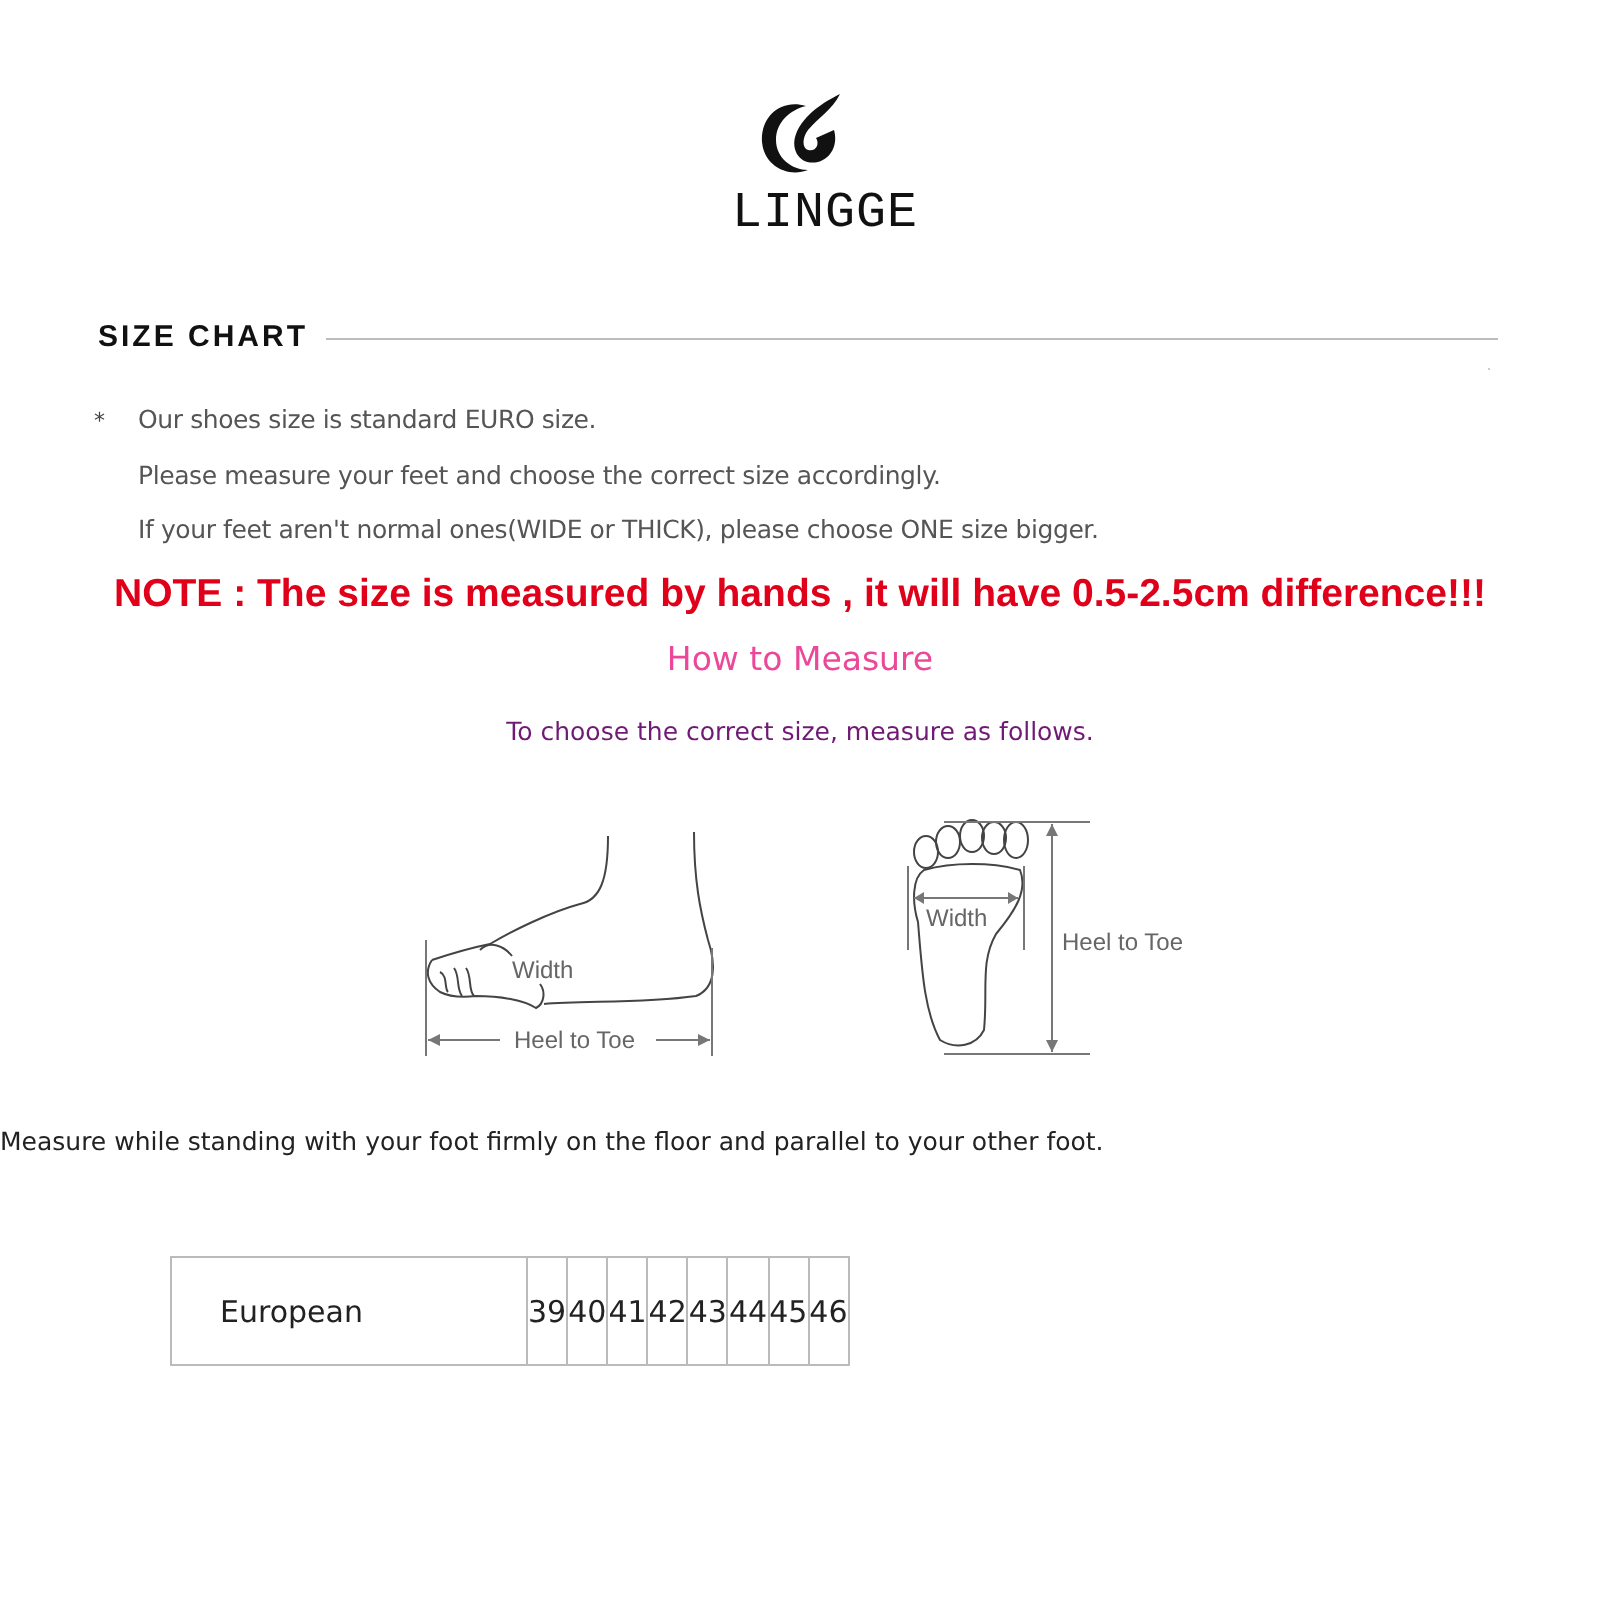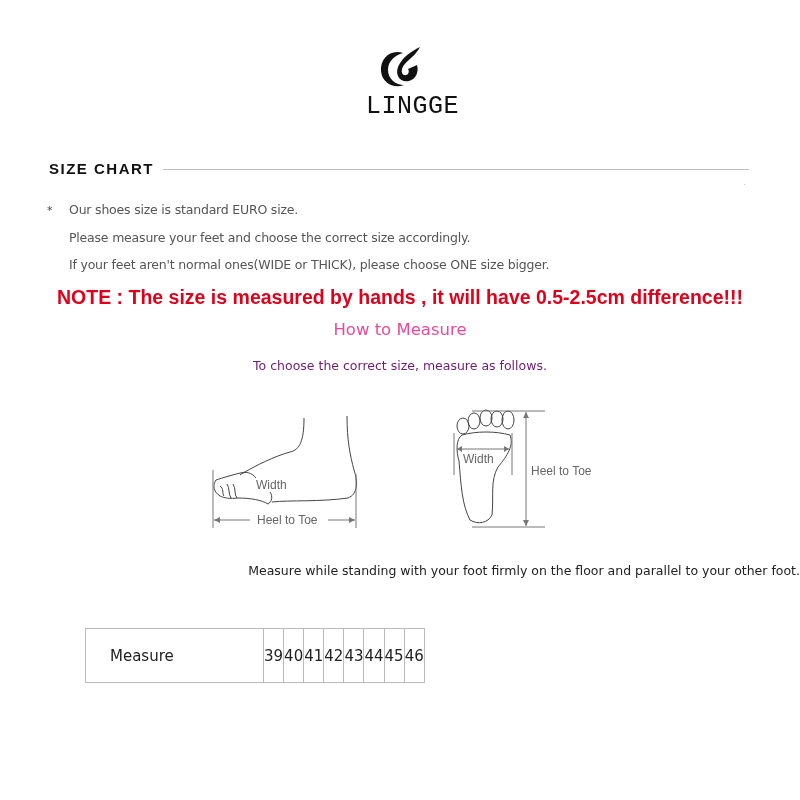--- a/index.html
+++ b/index.html
@@ -8,21 +8,21 @@
   .logo-mark{left:376px;top:45px;width:50px;height:50px;}
   .logo-text{left:343px;top:92px;width:116px;text-align:right;font-family:Liberation Mono, monospace;font-size:25px;letter-spacing:0.5px;color:#111;}
   .section-title{left:49px;top:160px;font-family:"Liberation Sans",sans-serif;font-weight:bold;font-size:15px;letter-spacing:1.5px;color:#111;}
   .section-rule{left:163px;top:169px;width:586px;height:1px;background:#bdbdbd;}
   .dot{left:744px;top:184px;width:1px;height:1px;background:#ccc;}
   .bullet{left:47px;top:204px;font-size:11px;color:#444;}
   .line{left:69px;font-size:12.5px;color:#555;font-family:"DejaVu Sans",sans-serif;white-space:nowrap;letter-spacing:-0.2px;}
   .note{left:0;width:800px;top:286px;text-align:center;font-family:"Liberation Sans",sans-serif;font-weight:bold;font-size:19.5px;color:#e0001a;white-space:nowrap;}
   .how{left:0;width:800px;top:320px;text-align:center;font-size:16.5px;color:#ec4899;}
   .sub{left:0;width:800px;top:358px;text-align:center;font-size:12.5px;color:#701a75;}
-  .measure{left:0;width:800px;top:563px;text-align:right;font-size:12.5px;color:#222;white-space:nowrap;}
+  .measure{left:0;width:800px;top:563px;text-align:left;font-size:12.5px;color:#222;white-space:nowrap;}
   svg text{font-family:"Liberation Sans",sans-serif;}
   table.size{position:absolute;left:85px;top:628px;border-collapse:collapse;}
   table.size td{border:1.5px solid #bbb;height:53px;padding:0;font-size:15px;color:#222;text-align:center;font-family:"DejaVu Sans",sans-serif;}
   table.size td.label{text-align:left;padding-left:24px;width:153px;}
 </style>
 </head>
 <body>
 
 <svg class="abs logo-mark" viewBox="0 0 50 50">
   <path d="M27 8 C14 4 4 14 5 26 C6 38 18 44 28 40 C20 40 12 34 12 25 C12 16 19 10 27 8 Z" fill="#111"></path>
@@ -83,21 +83,21 @@
   <path d="M96 17 l-3 6 h6 z M96 131 l-3 -6 h6 z M27 54 l5 -3 v6 z M79 54 l-5 -3 v6 z" fill="#777"></path>
   <text x="33" y="68" font-size="12" fill="#666">Width</text>
   <text x="101" y="80" font-size="12" fill="#666">Heel to Toe</text>
 </svg>
 
 <div class="abs measure">Measure while standing with your foot firmly on the floor and parallel to your other foot.</div>
 
 <table class="size">
   <tbody>
   <tr>
-    <td class="label">Measure</td>
+    <td class="label">European</td>
     <td>39</td>
     <td>40</td>
     <td>41</td>
     <td>42</td>
     <td>43</td>
     <td>44</td>
     <td>45</td>
     <td>46</td>
   </tr>
 </tbody>

